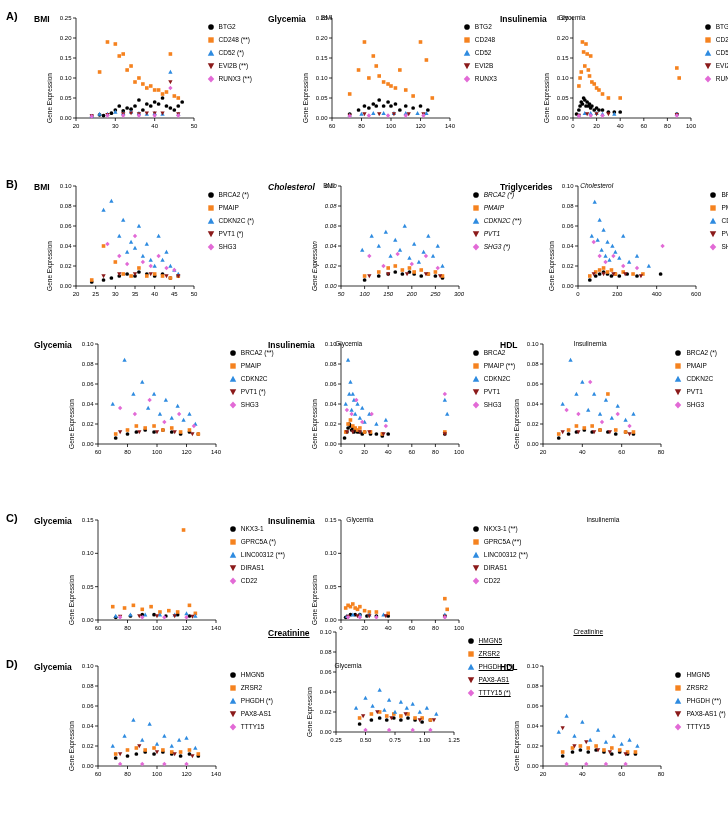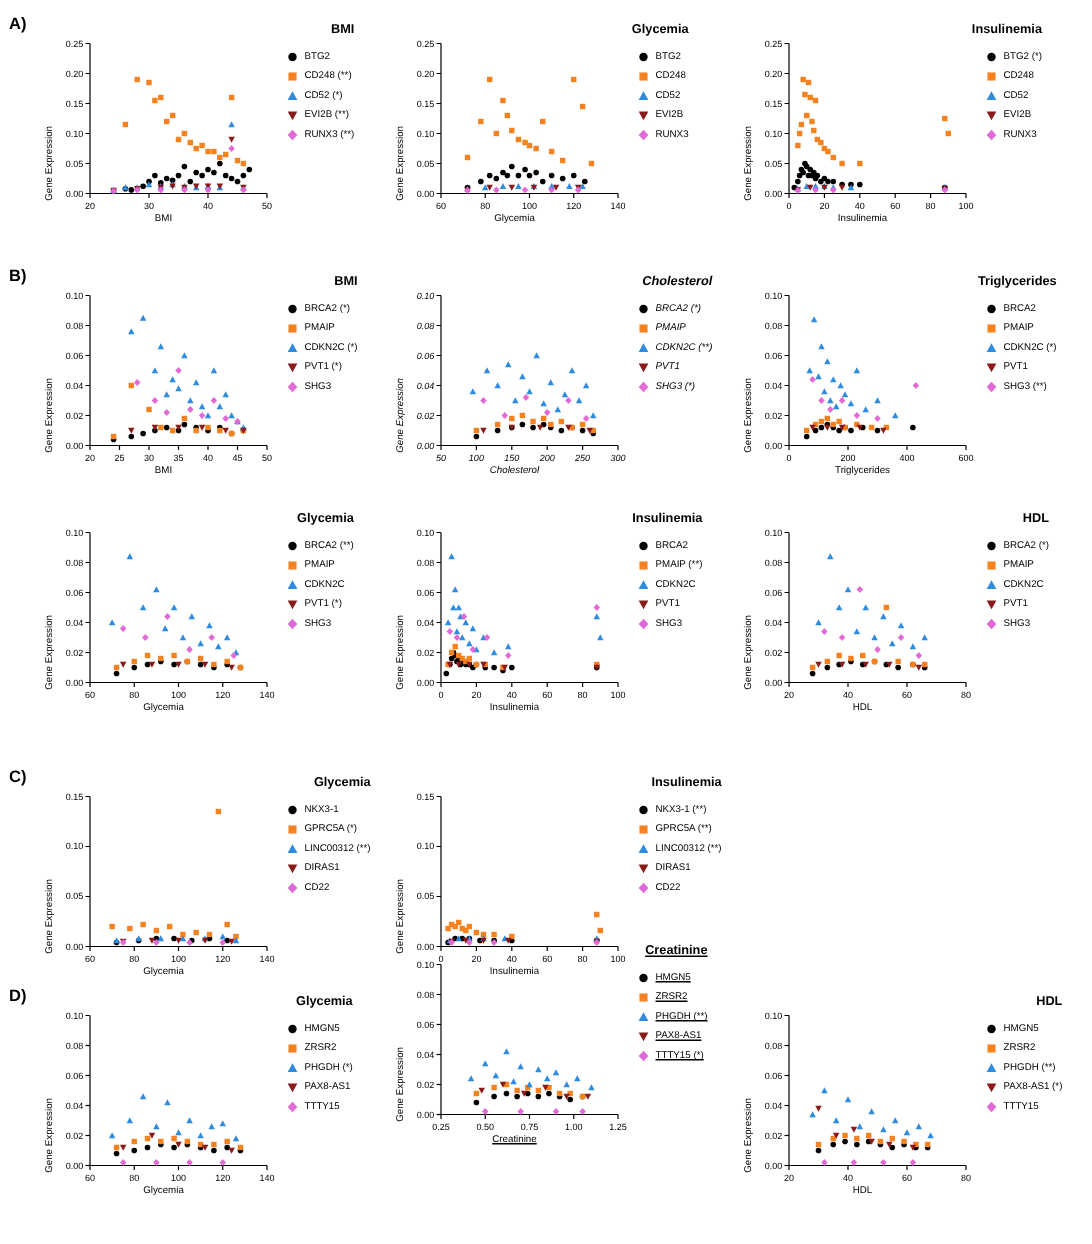--- a/index.html
+++ b/index.html
@@ -10,22 +10,22 @@
     position:relative;
     overflow:hidden;
   }
   .panel-label{
     position:absolute;
     font-size:11px;font-weight:bold;
   }
   .chart-block{
     position:relative;
     display:flex;
-    flex-direction:column;
-    align-items:flex-end;
+    flex-direction:row;
+    align-items:flex-start;
   }
   .chart-title{
     font-size:8.5px;font-weight:bold;text-align:center;
     margin-bottom:1px;line-height:10px;
   }
   .chart-body{
     display:flex;flex-direction:row;align-items:flex-start;
   }
   .plot-wrap{position:relative;}
   .ylabel{

